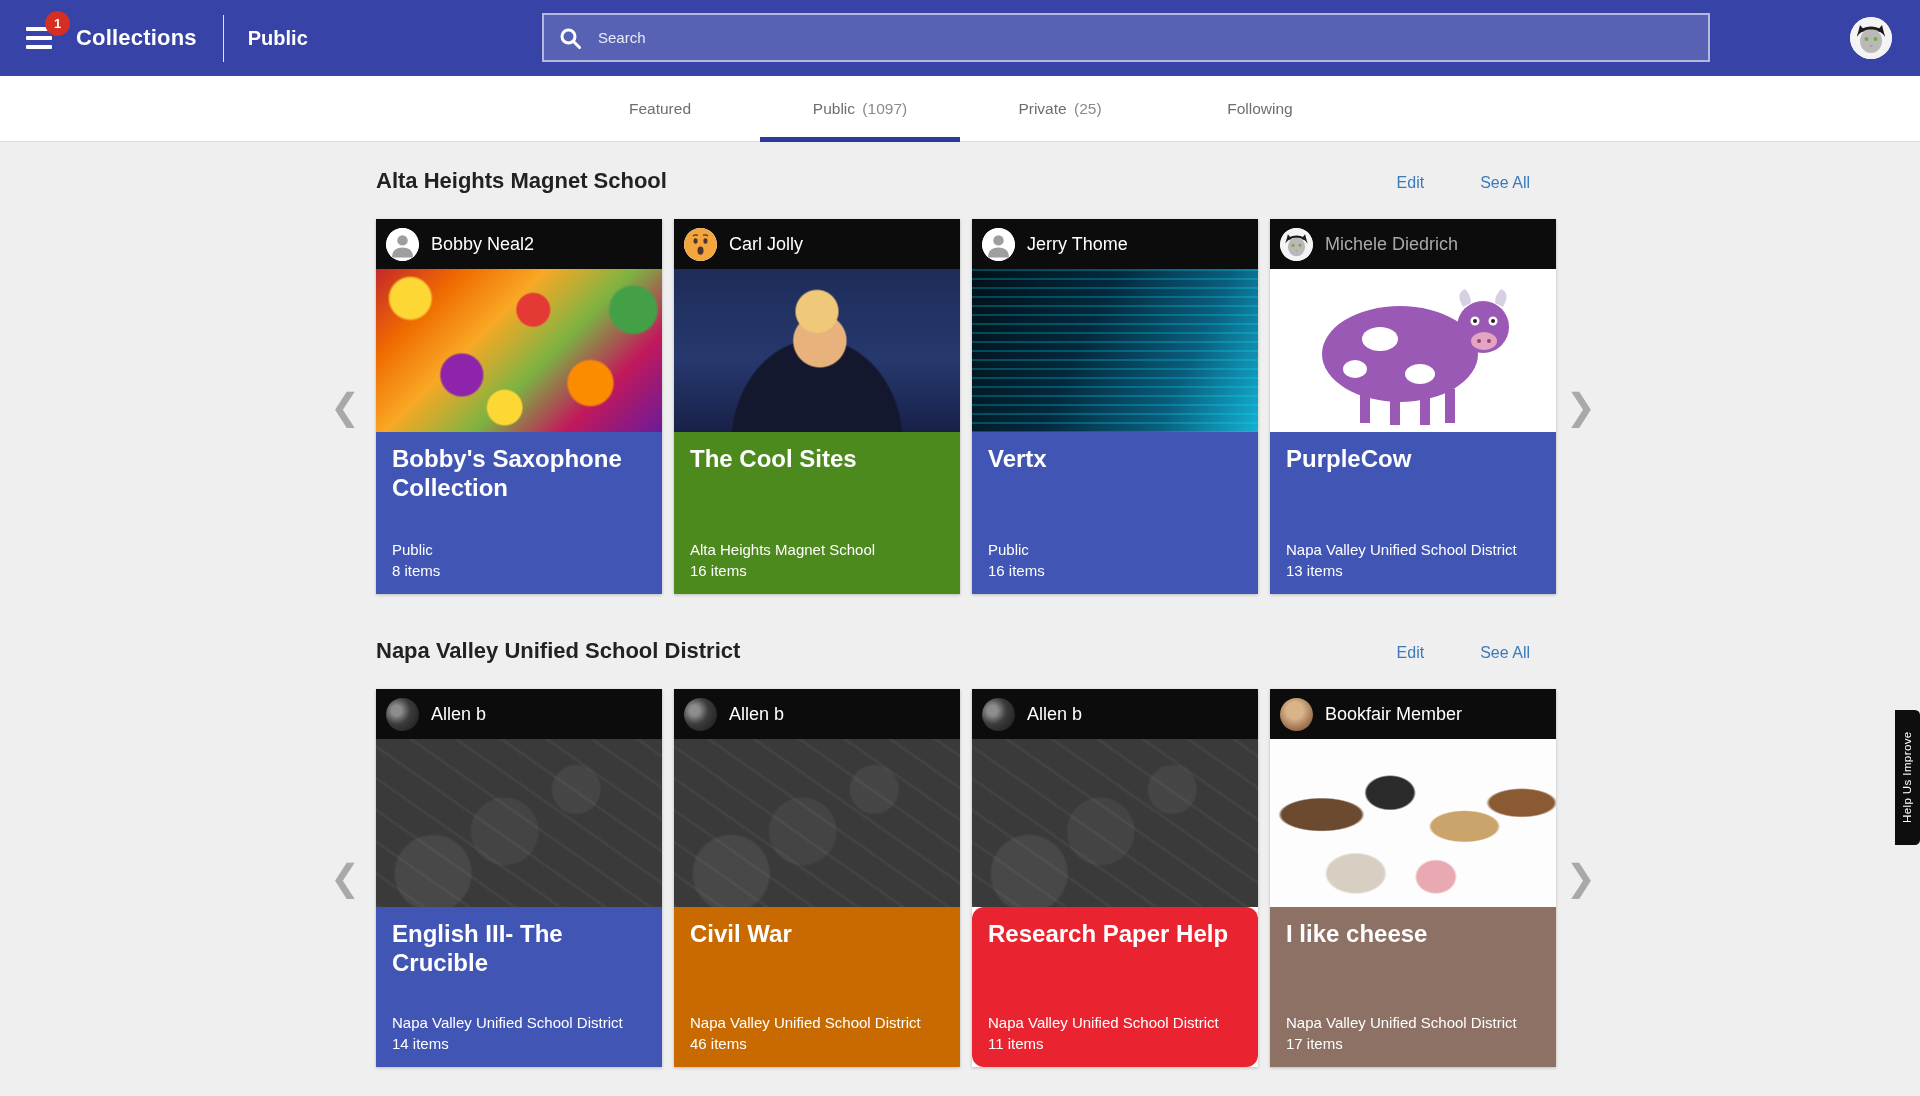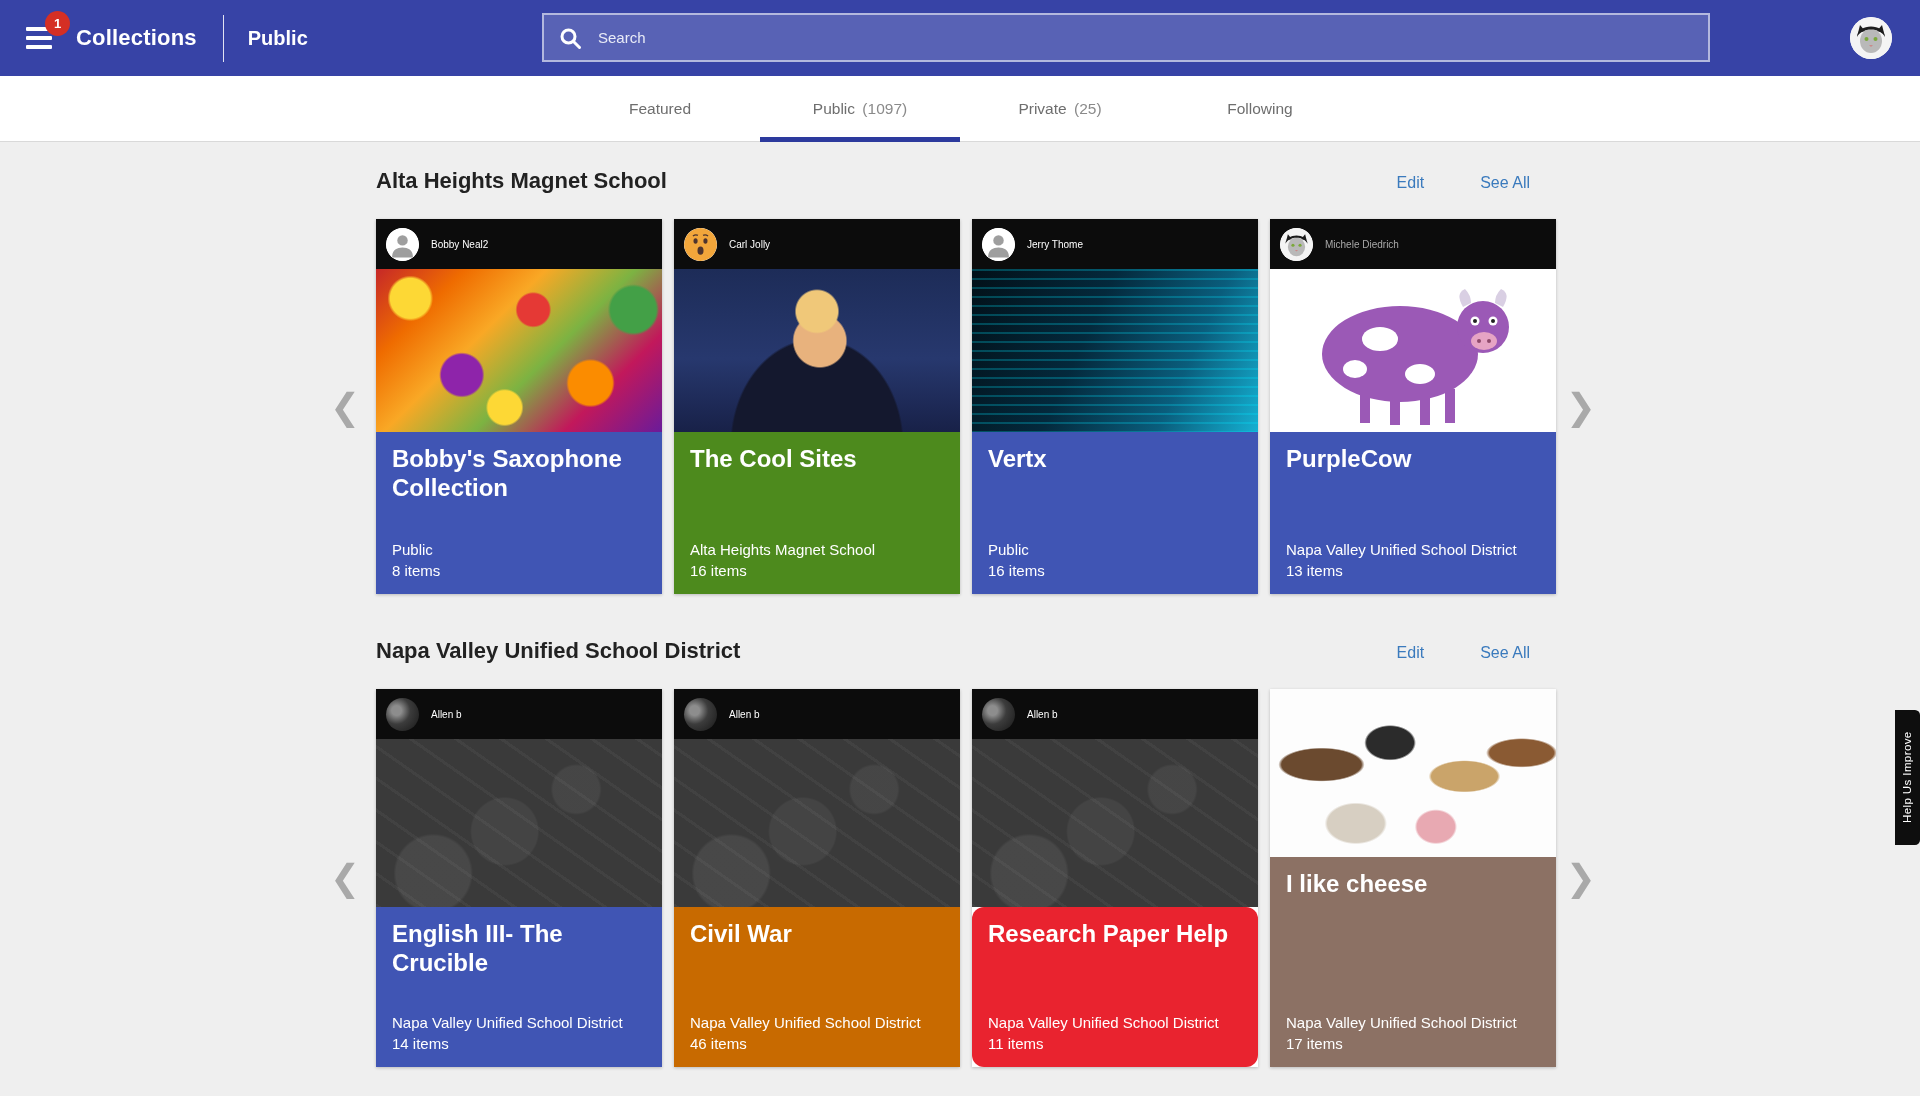--- a/index.html
+++ b/index.html
@@ -35,21 +35,21 @@
   .shelf-links { display:flex; gap:56px; padding-right:26px; }
   .shelf-links a { color:#3a7abd; font-size:16px; text-decoration:none; cursor:pointer; }
   .shelf-body { position:relative; }
   .cards { display:grid; grid-template-columns:repeat(4,286px); gap:12px; }
 
   .card { background:#fff; box-shadow:0 1px 3px rgba(0,0,0,.22); display:flex; flex-direction:column; cursor:pointer; }
   .shelf-1 .card { height:375px; }
   .shelf-2 .card { height:378px; }
   .card-header { height:50px; background:#0c0c0c; display:flex; align-items:center; padding:0 10px; gap:12px; flex:0 0 auto; }
   .avatar { width:33px; height:33px; border-radius:50%; overflow:hidden; flex:0 0 auto; background:#fff; }
-  .owner { color:#fff; font-size:10px; }
+  .owner { color:#fff; font-size:18px; }
   .owner.dim { color:#a9a9a9; }
   .card-image { flex:0 0 auto; position:relative; overflow:hidden; }
   .shelf-1 .card-image { height:163px; }
   .shelf-2 .card-image { height:168px; }
   .card-info { flex:1; color:#fff; display:flex; flex-direction:column; padding:12px 16px 13px; }
   .card-title { font-size:24px; font-weight:700; line-height:1.22; }
   .card-meta { margin-top:auto; font-size:15px; line-height:1.4; }
 
   .arrow { position:absolute; top:50%; transform:translateY(-50%); background:none; border:none; color:#a9a9a9; font-size:36px; cursor:pointer; font-family:"DejaVu Sans", sans-serif; padding:0; line-height:1; }
   .arrow.left { left:-46px; }
@@ -324,20 +324,24 @@
           <div class="card-info" style="background: rgb(233, 35, 47); border-radius: 12px;">
             <h3 class="card-title">Research Paper Help</h3>
             <div class="card-meta">
               <div>Napa Valley Unified School District</div>
               <div>11 items</div>
             </div>
           </div>
         </article>
 
         <article class="card">
+          <div class="card-header">
+            <span class="avatar av-warm"></span>
+            <span class="owner">Bookfair Member</span>
+          </div>
           <div class="card-image th-animals"></div>
           <div class="card-info" style="background: rgb(140, 113, 100);">
             <h3 class="card-title">I like cheese</h3>
             <div class="card-meta">
               <div>Napa Valley Unified School District</div>
               <div>17 items</div>
             </div>
           </div>
         </article>
 

